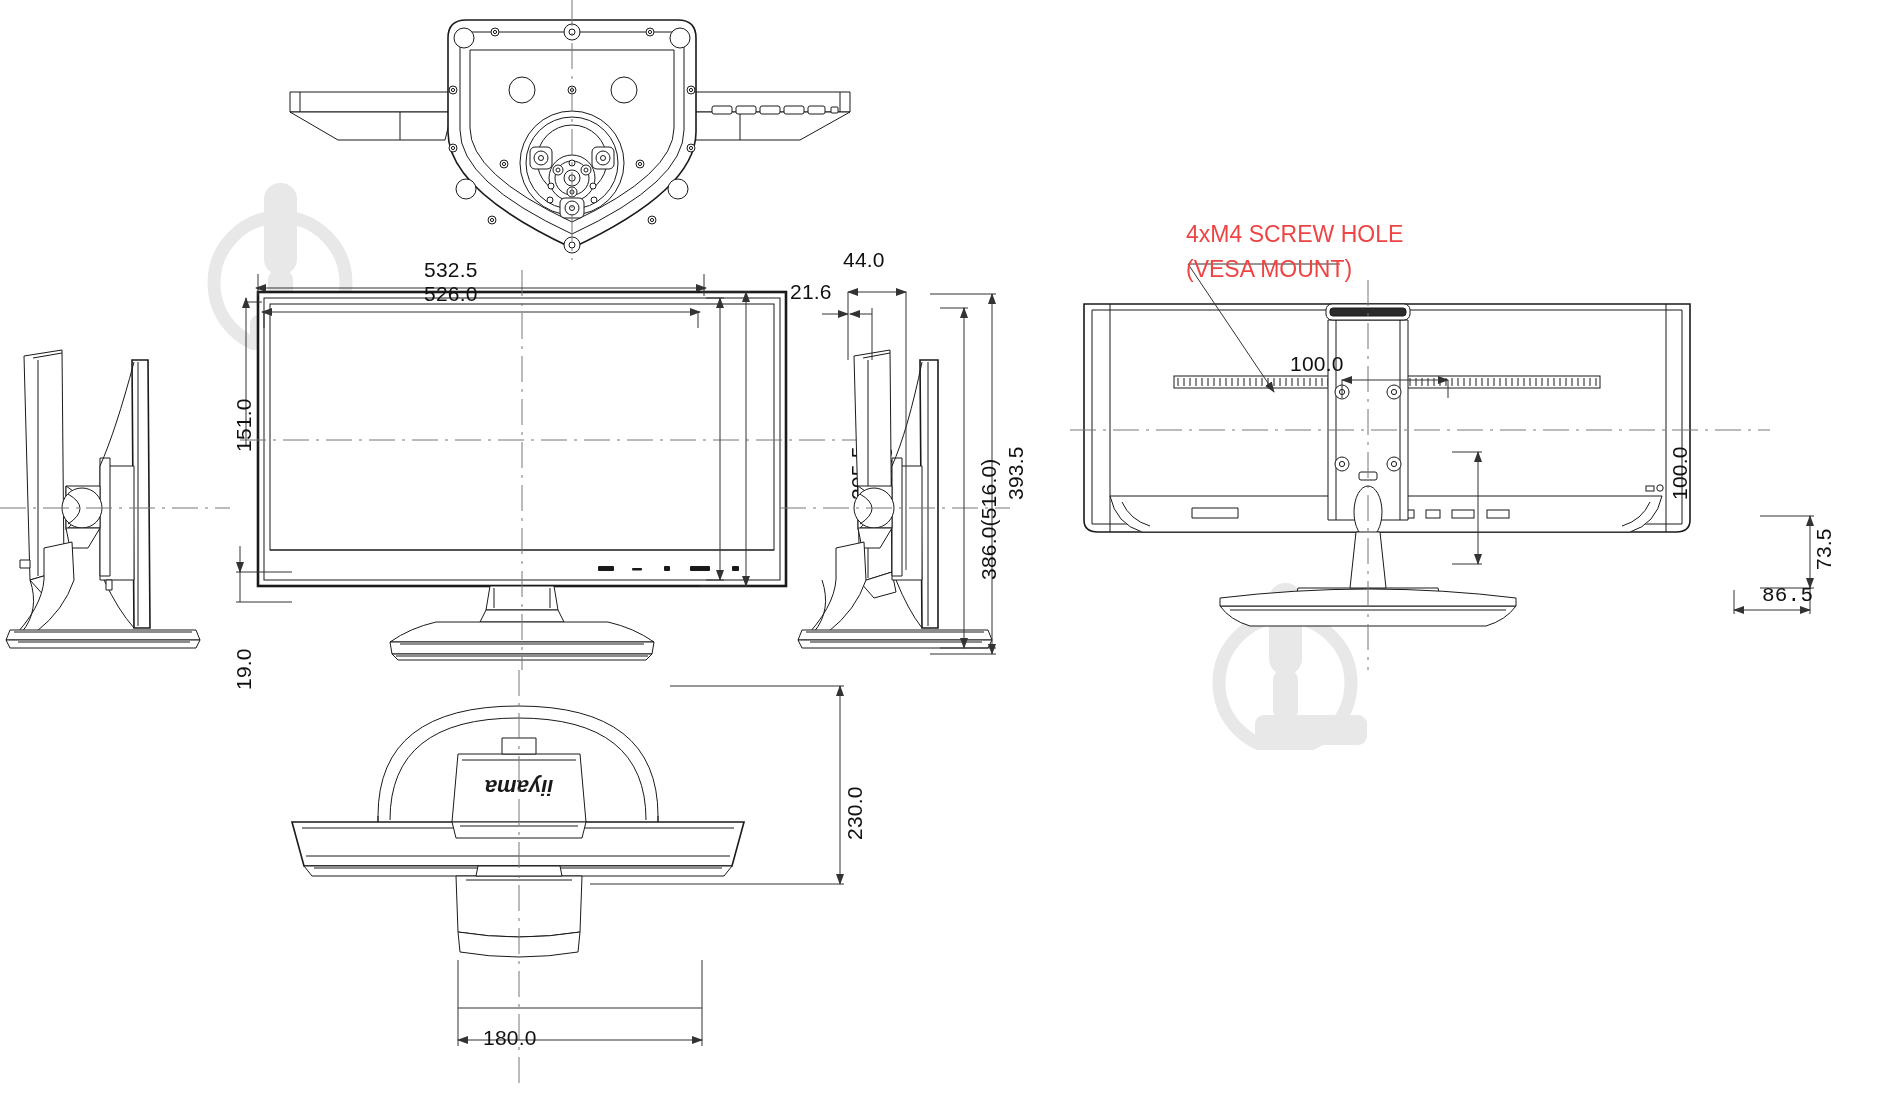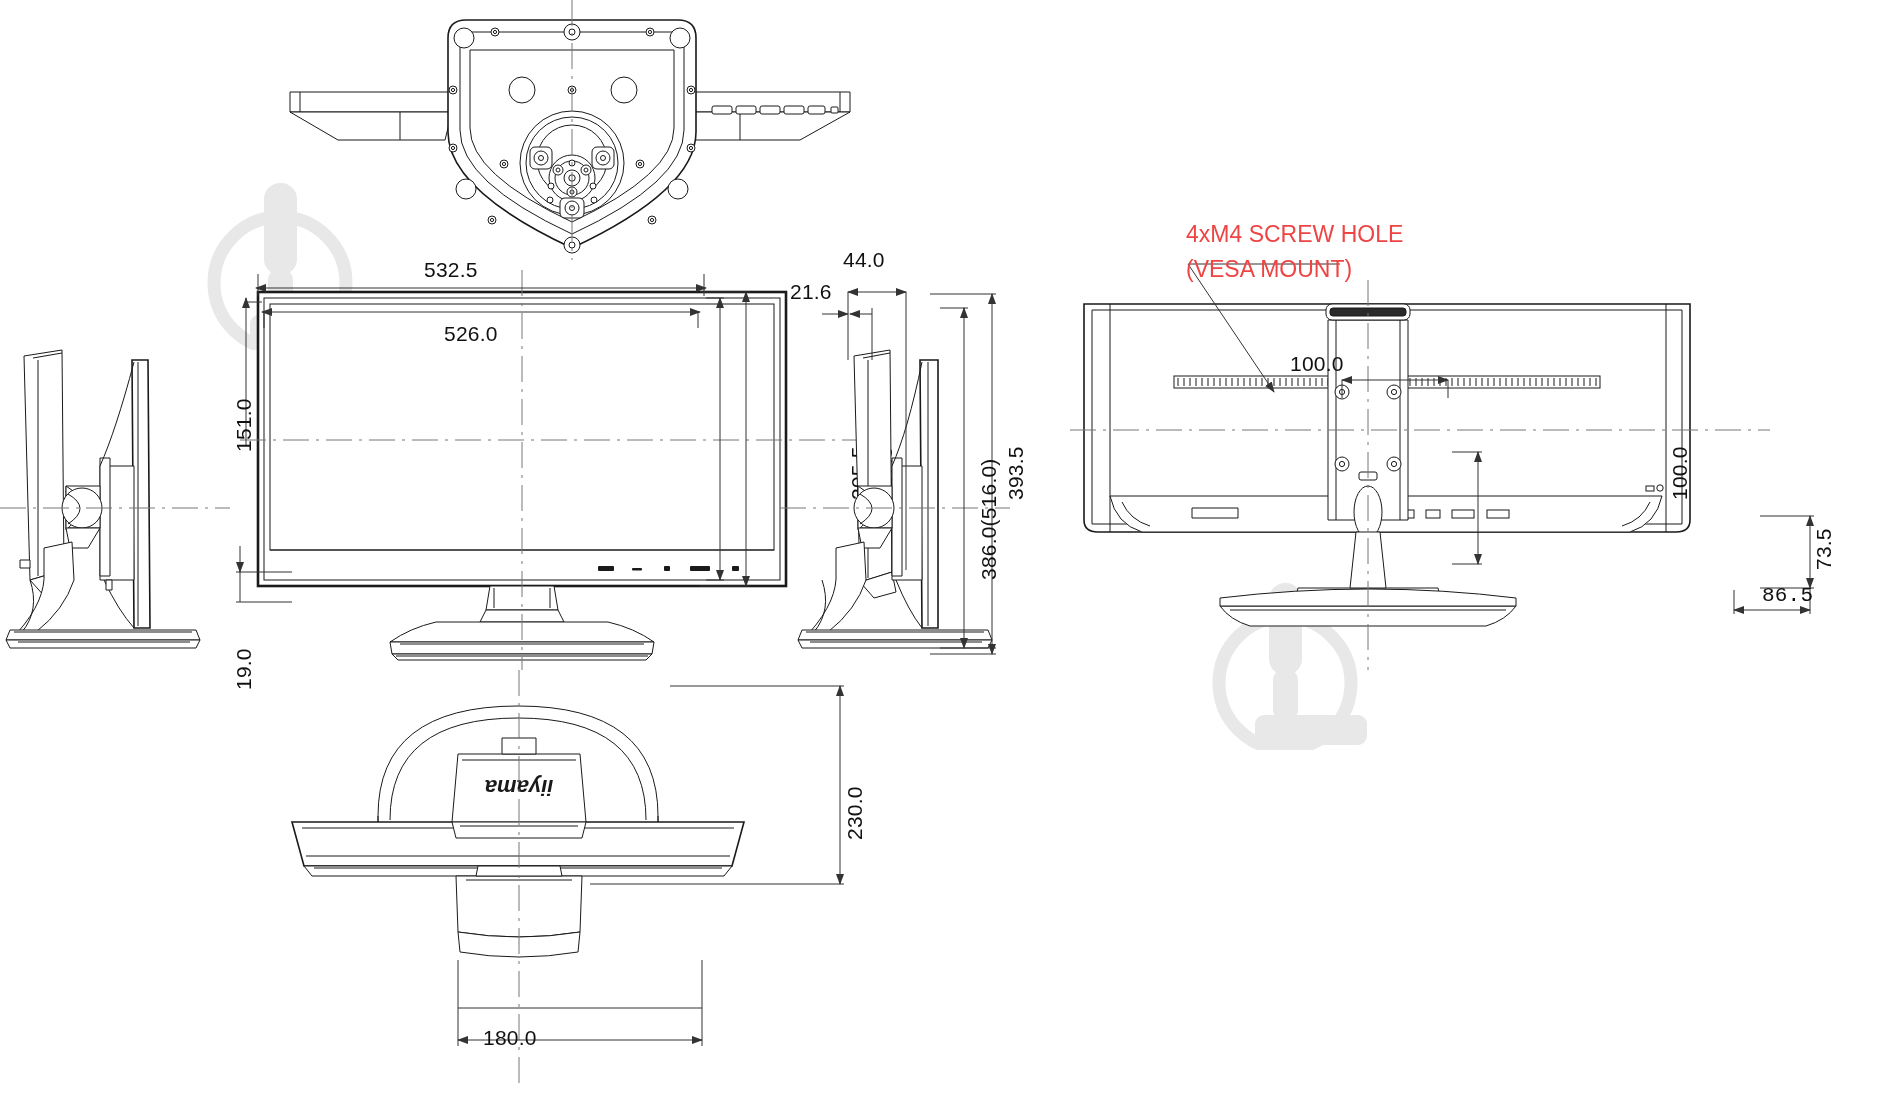--- a/index.html
+++ b/index.html
@@ -263,21 +263,21 @@
 
     <path class="dim" d="M520 48 L520 330" marker-start="url(#arL)" marker-end="url(#ar)"></path>
     <path class="dim" d="M546 42 L546 336" marker-start="url(#arL)" marker-end="url(#ar)"></path>
     <path class="dim" d="M506 48 L524 48"></path>
     <path class="dim" d="M506 330 L524 330"></path>
     <path class="dim" d="M500 42 L550 42"></path>
     <path class="dim" d="M500 336 L550 336"></path>
   </svg>
 
   <div class="dimtxt" style="left:424px;top:258px;">532.5</div>
-  <div class="dimtxt" style="left:444px;top:282px;margin-top:40px;">526.0</div>
+  <div class="dimtxt" style="left:424px;top:282px;">526.0</div>
   <div class="dimtxt v" style="left:232px;top:452px;transform:rotate(-90deg);">151.0</div>
   <div class="dimtxt v" style="left:232px;top:690px;transform:rotate(-90deg);">19.0</div>
   <div class="dimtxt v" style="left:847px;top:500px;transform:rotate(-90deg);">295.5</div>
   <div class="dimtxt v" style="left:873px;top:500px;transform:rotate(-90deg);">317.5</div>
 
   <svg style="position:absolute;left:780px;top:280px;" width="230" height="380" viewBox="0 0 230 380">
 
     <g class="ln thin">
       <path class="fillw" d="M74 76 L110 70 L112 292 L80 302 Z"></path>
       <path d="M83 78 L110 73"></path>

